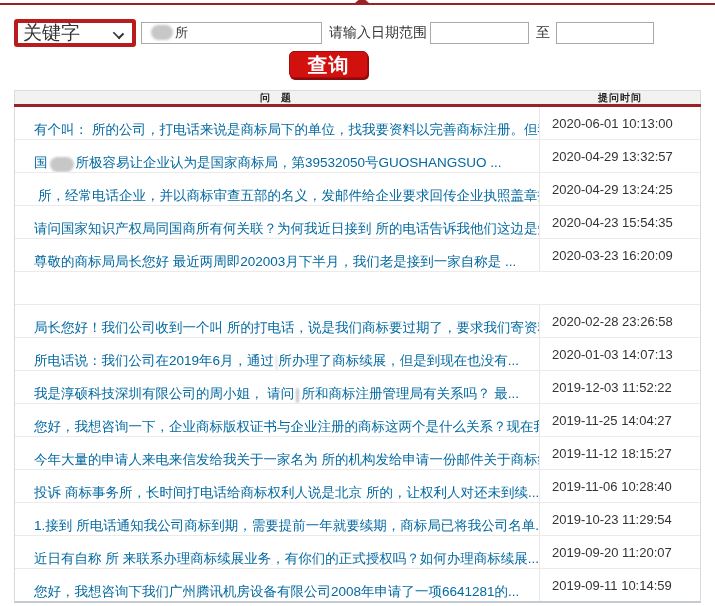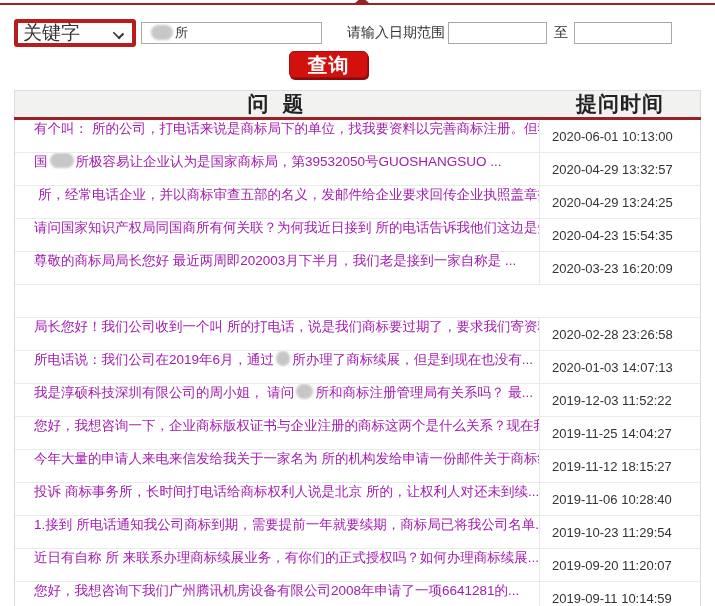--- a/index.html
+++ b/index.html
@@ -13,46 +13,46 @@
   .top-accent .tri{position:absolute;left:355px;top:-6px;width:0;height:0;
     border-left:7px solid transparent;border-right:7px solid transparent;border-bottom:6px solid #9a2227;}
   
   .form{position:absolute;top:22px;left:14px;height:22px;display:flex;align-items:center;}
   .sel{position:relative;width:109px;height:20px;border:4px solid #b91c1c;border-radius:3px;
     background:#fff;font-size:19px;line-height:20px;padding-left:5px;box-sizing:content-box;cursor:default;}
   .sel .chev{position:absolute;right:9px;top:6px;width:7px;height:7px;
     border-right:2px solid #333;border-bottom:2px solid #333;transform:rotate(45deg) scaleY(.8);}
   .inp{height:20px;border:1px solid #a9a9a9;background:#fff;box-sizing:content-box;font-size:13px;}
   .kw{width:172px;margin-left:5px;padding-left:7px;line-height:20px;white-space:nowrap;overflow:hidden;}
-  .dlabel{font-size:14px;margin-left:25px;margin-right:3px;white-space:nowrap;}
+  .dlabel{font-size:14px;margin-left:7px;margin-right:3px;white-space:nowrap;}
   .date1{width:89px;margin-left:0;}
   .zhi{font-size:14px;margin:0 6px 0 7px;}
   .date2{width:88px;}
   input.inp{padding:0 4px;outline:none;}
   
   .redact{display:inline-block;height:15px;background:#c7c7c7;border-radius:8px;
     vertical-align:-3px;filter:blur(0.8px);margin:0 2px;}
   
   .btn{position:absolute;top:51px;left:289px;width:79px;height:27px;background:#d2110f;
     border:1px solid #a50d10;border-radius:5px;box-shadow:1px 2px 0 #8e0b0d;
     color:#fff;font-size:20px;font-weight:bold;text-align:center;line-height:26px;
     cursor:pointer;box-sizing:border-box;letter-spacing:1px;}
   
   .tbl{position:absolute;top:90px;left:14px;width:687px;box-sizing:border-box;}
-  .thead{display:flex;height:27px;background:#f2f2f1;border:1px solid #dcdcdc;border-bottom:none;
-    box-sizing:border-box;align-items:center;font-weight:bold;font-size:21px;color:#222;}
+  .thead{display:flex;height:14px;background:#f2f2f1;border:1px solid #dcdcdc;border-bottom:none;
+    box-sizing:border-box;align-items:center;font-weight:bold;font-size:10px;color:#222;}
   .thead .c1{width:525px;text-align:center;letter-spacing:4px;}
   .thead .c2{flex:1;text-align:center;letter-spacing:1px;}
   .red-rule{height:3px;background:#9a2227;}
   .tbody{border-left:1px solid #d9d9d9;border-right:1px solid #d9d9d9;border-bottom:2px solid #c3cad1;}
   .trow{display:flex;height:32px;align-items:stretch;background:#fff;}
   .trow + .trow{border-top:1px solid #ebebeb;}
-  .tq{width:525px;box-sizing:border-box;padding-left:19px;padding-right:6px;
-    font-size:13.5px;color:#a21caf;white-space:nowrap;overflow:hidden;
-    display:flex;align-items:flex-start;border-right:1px solid #e8e8e8;cursor:pointer;}
+  .tq{width:525px;box-sizing:border-box;padding-left:19px;padding-right:20px;
+    font-size:13.5px;color:#0369a1;white-space:nowrap;overflow:hidden;
+    display:flex;align-items:flex-end;border-right:1px solid #e8e8e8;cursor:pointer;}
   .tq span{white-space:pre;}
   .tt{flex:1;box-sizing:border-box;padding-left:12px;font-size:13px;color:#333;
     display:flex;align-items:center;white-space:nowrap;}
 </style>
 </head>
 <body>
 
 <div class="top-accent">
   <div class="tri"></div>
 </div>

